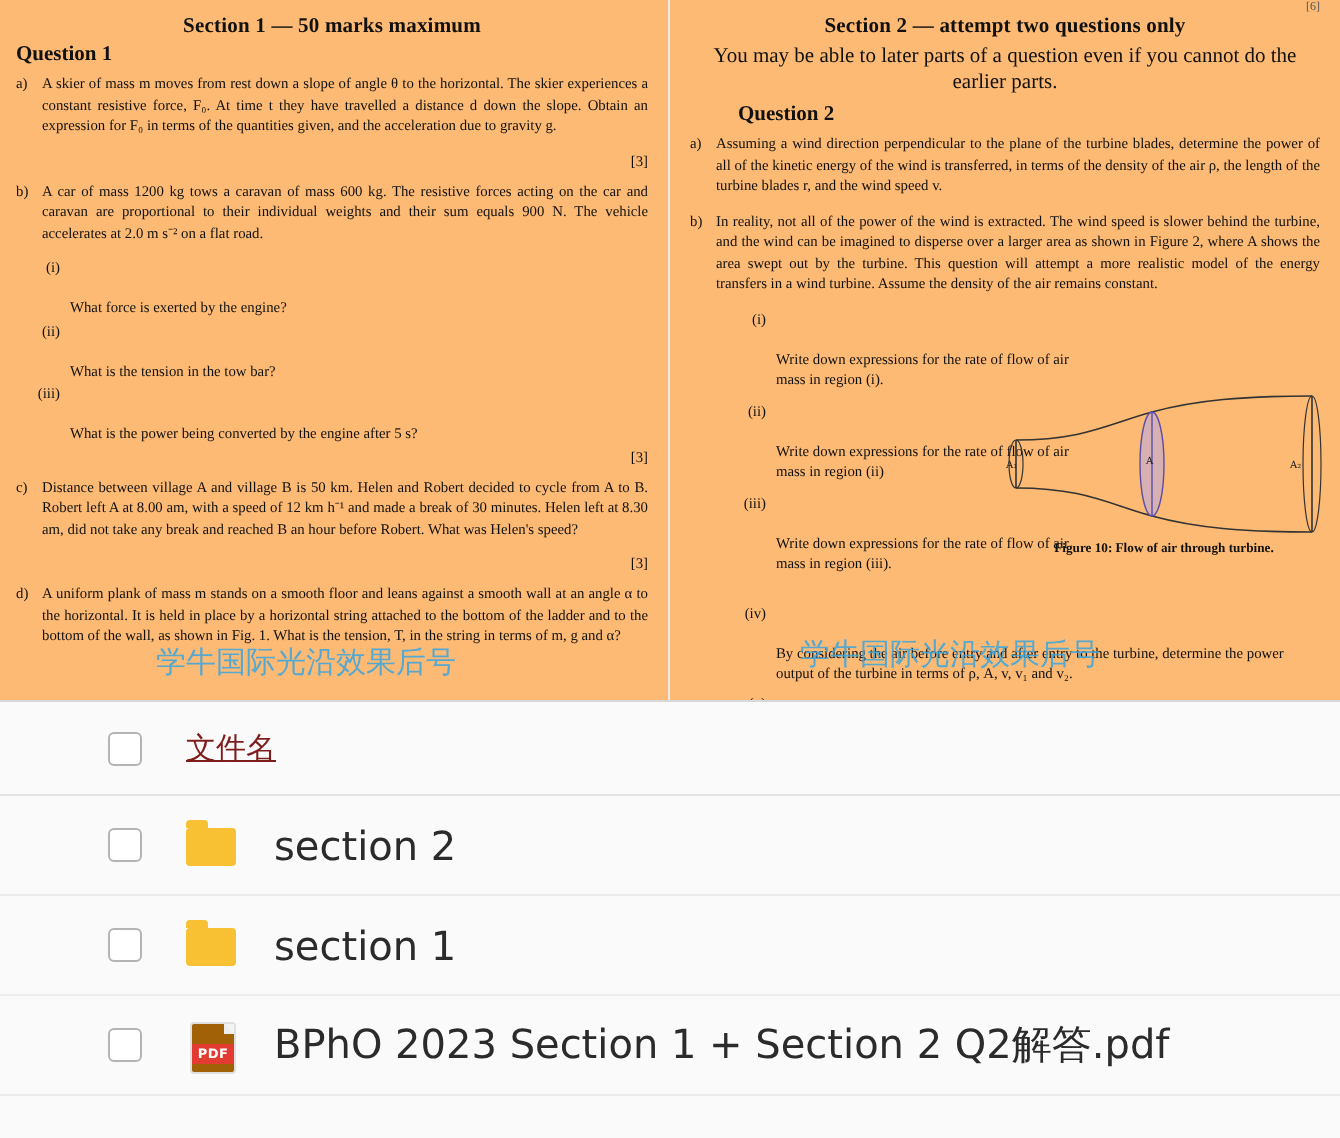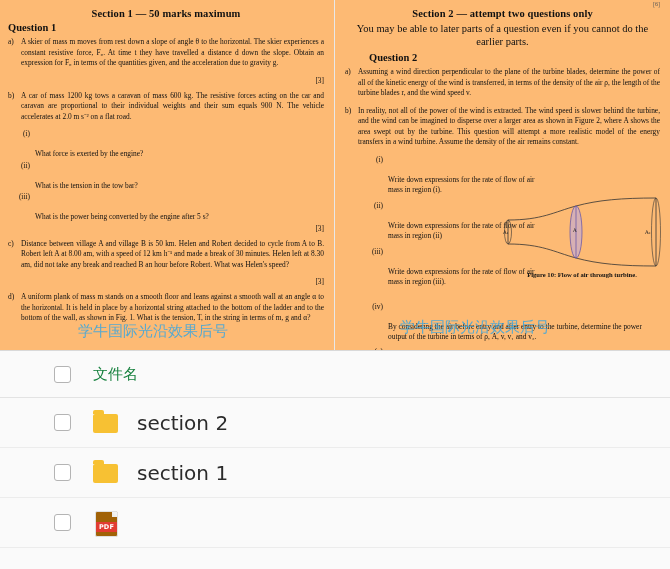--- a/index.html
+++ b/index.html
@@ -76,21 +76,21 @@
   .file-row{
     display:flex;align-items:center;height:49px;padding:0 18px 0 54px;
     border-bottom:1px solid #ececec;
   }
   .file-row.header{height:46px;border-bottom:1px solid #e3e3e3;}
   .cbx{
     width:15px;height:15px;border:1.6px solid #b4b4b4;border-radius:3px;
     flex:0 0 15px;margin-right:22px;background:#fff;
   }
   .fname{font-size:20px;color:#2b2b2b;}
-  .fname.head{font-size:15px;color:#15803d;}
+  .fname.head{font-size:15px;color:#7f1d1d;text-decoration:underline;}
   .icon{width:26px;height:24px;flex:0 0 26px;margin-right:18px;position:relative;}
   .folder{
     width:25px;height:19px;background:#f7c133;border-radius:2px;position:absolute;top:3px;left:0;
   }
   .folder:before{
     content:"";position:absolute;top:-3.5px;left:0;width:11px;height:4px;
     background:#f7c133;border-radius:2px 2px 0 0;
   }
   .pdf{
     width:21px;height:24px;background:#a16207;border:1px solid #e0e0e0;border-radius:2px;
@@ -240,16 +240,17 @@
     </div>
 
     <div class="file-row">
       <div class="cbx"></div>
       <div class="icon">
         <div class="pdf">
             <div class="fold"></div>
             <div class="a">PDF</div>
           </div>
       </div>
+      <div class="fname">BPhO 2023 Section 1 + Section 2 Q2解答.pdf</div>
     </div>
 
   </div>
 </div>
 
 </body></html>

